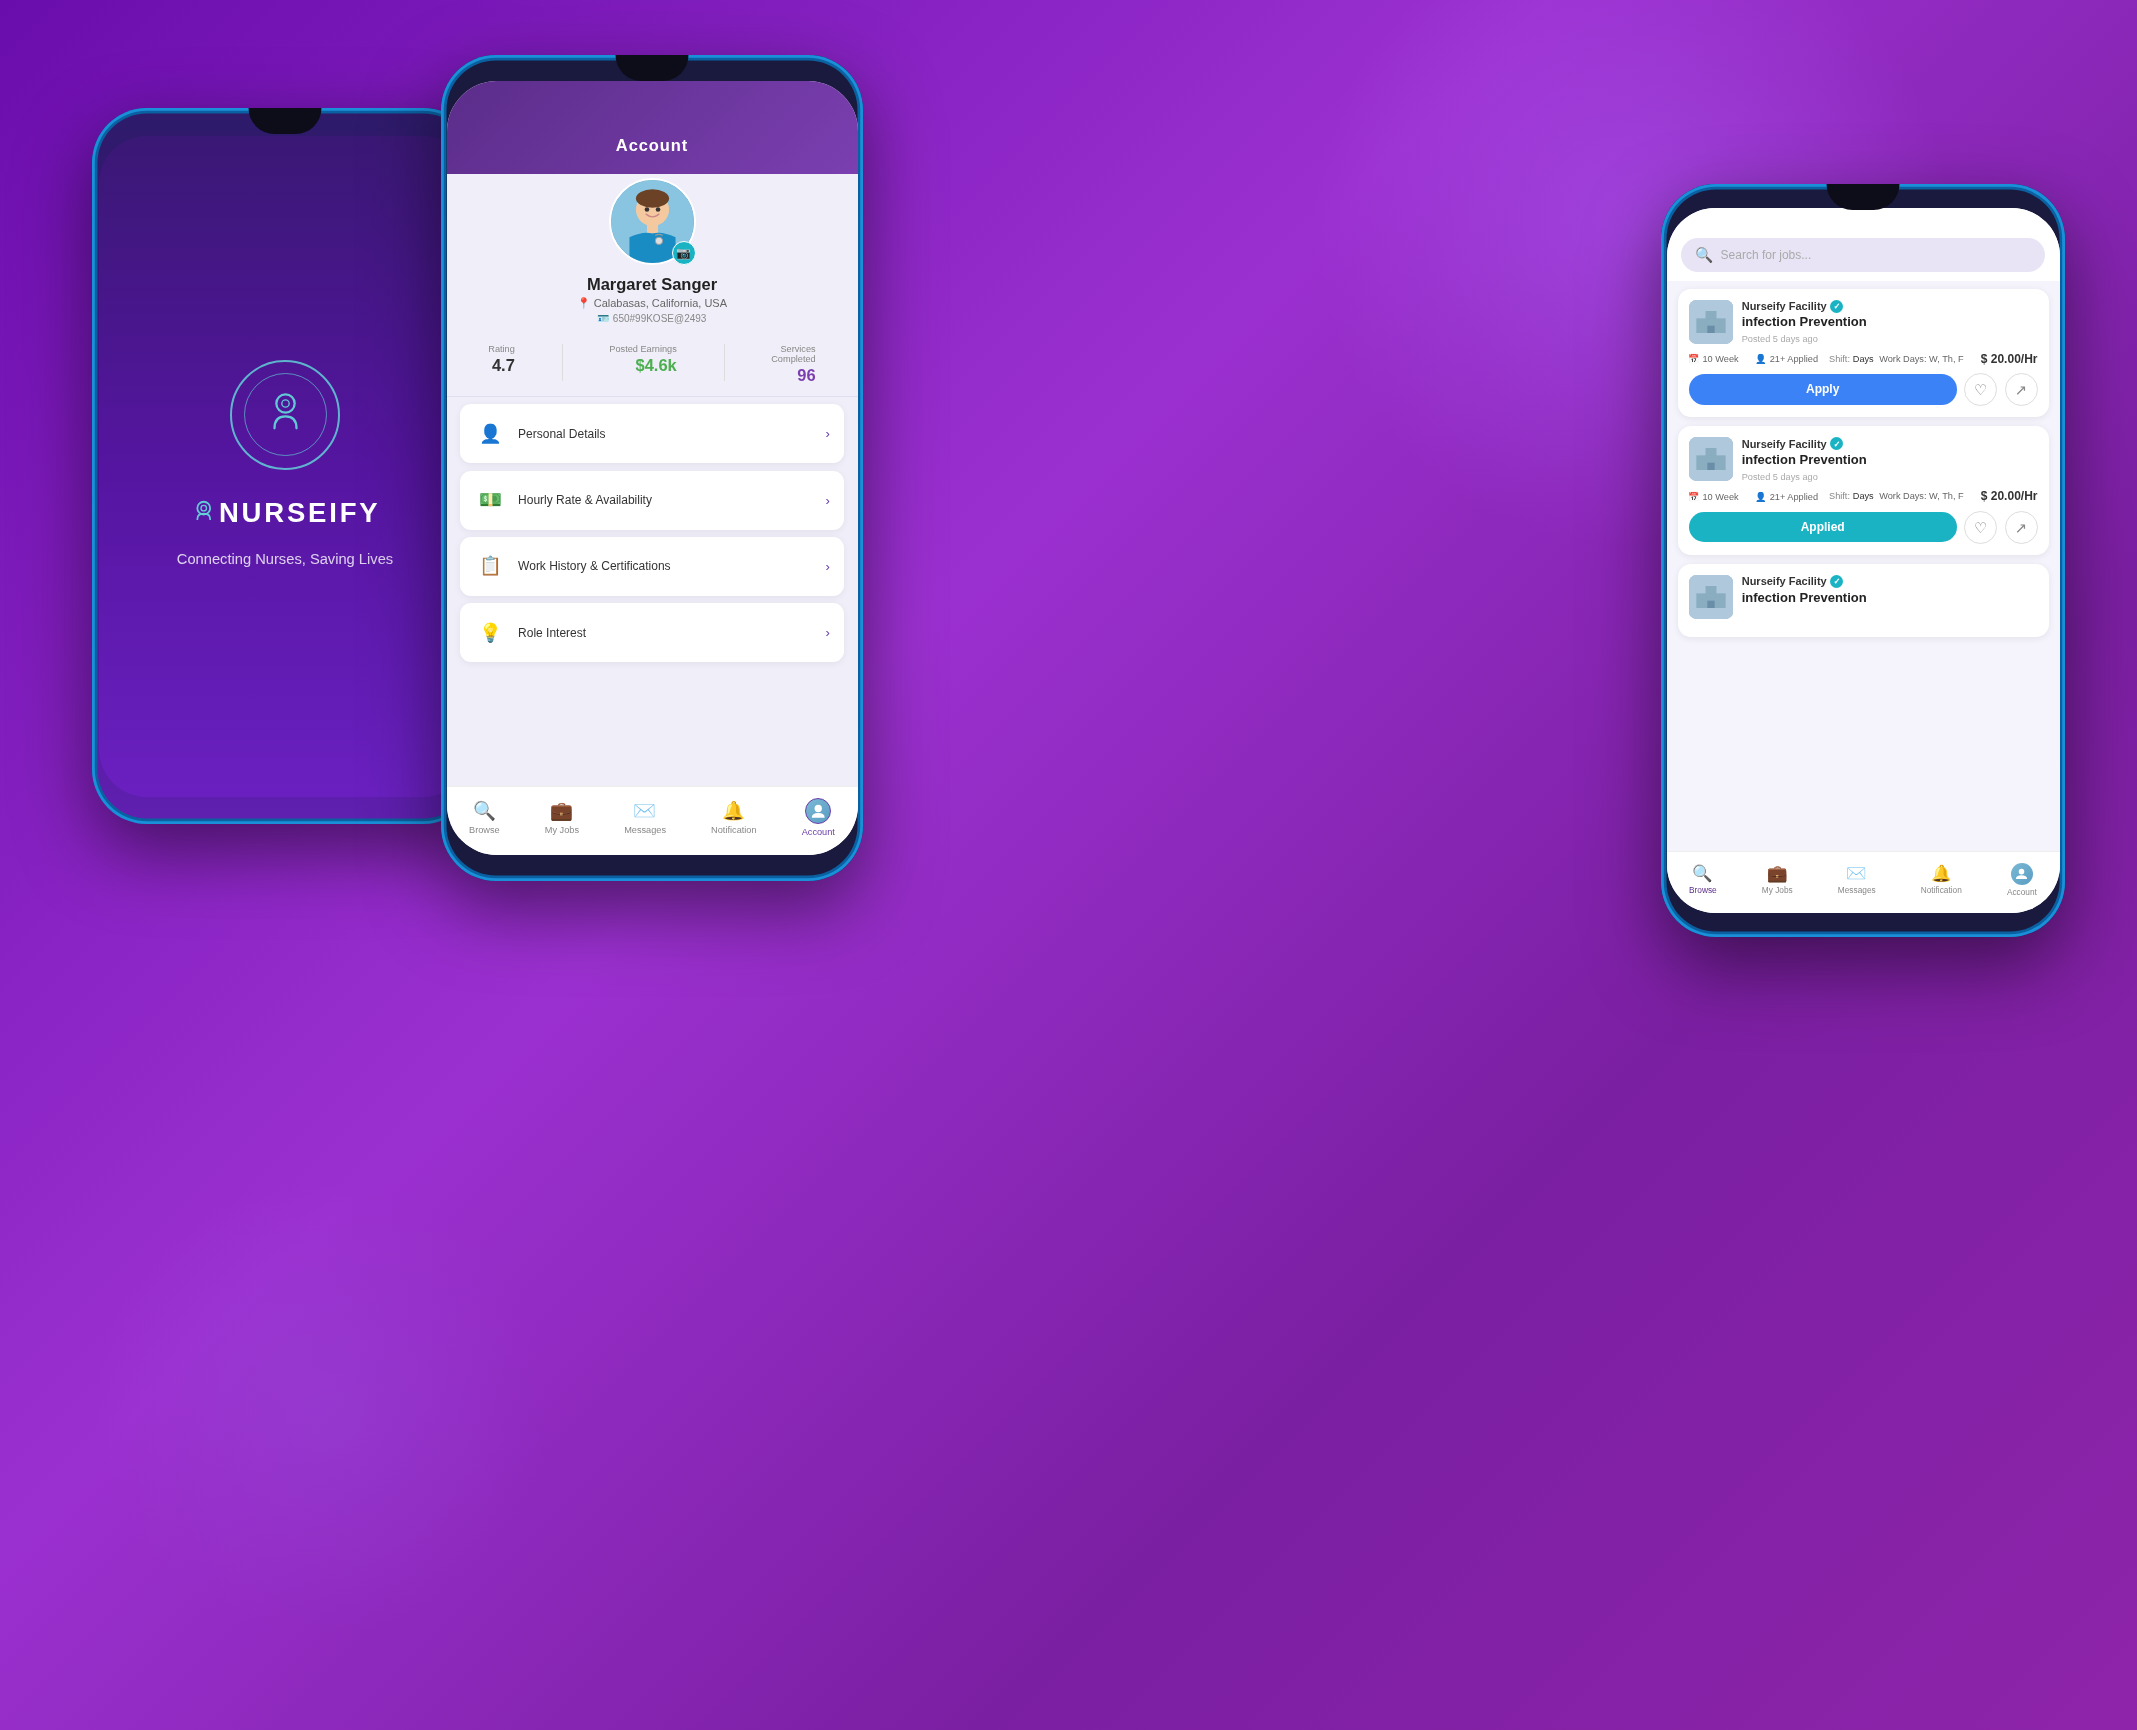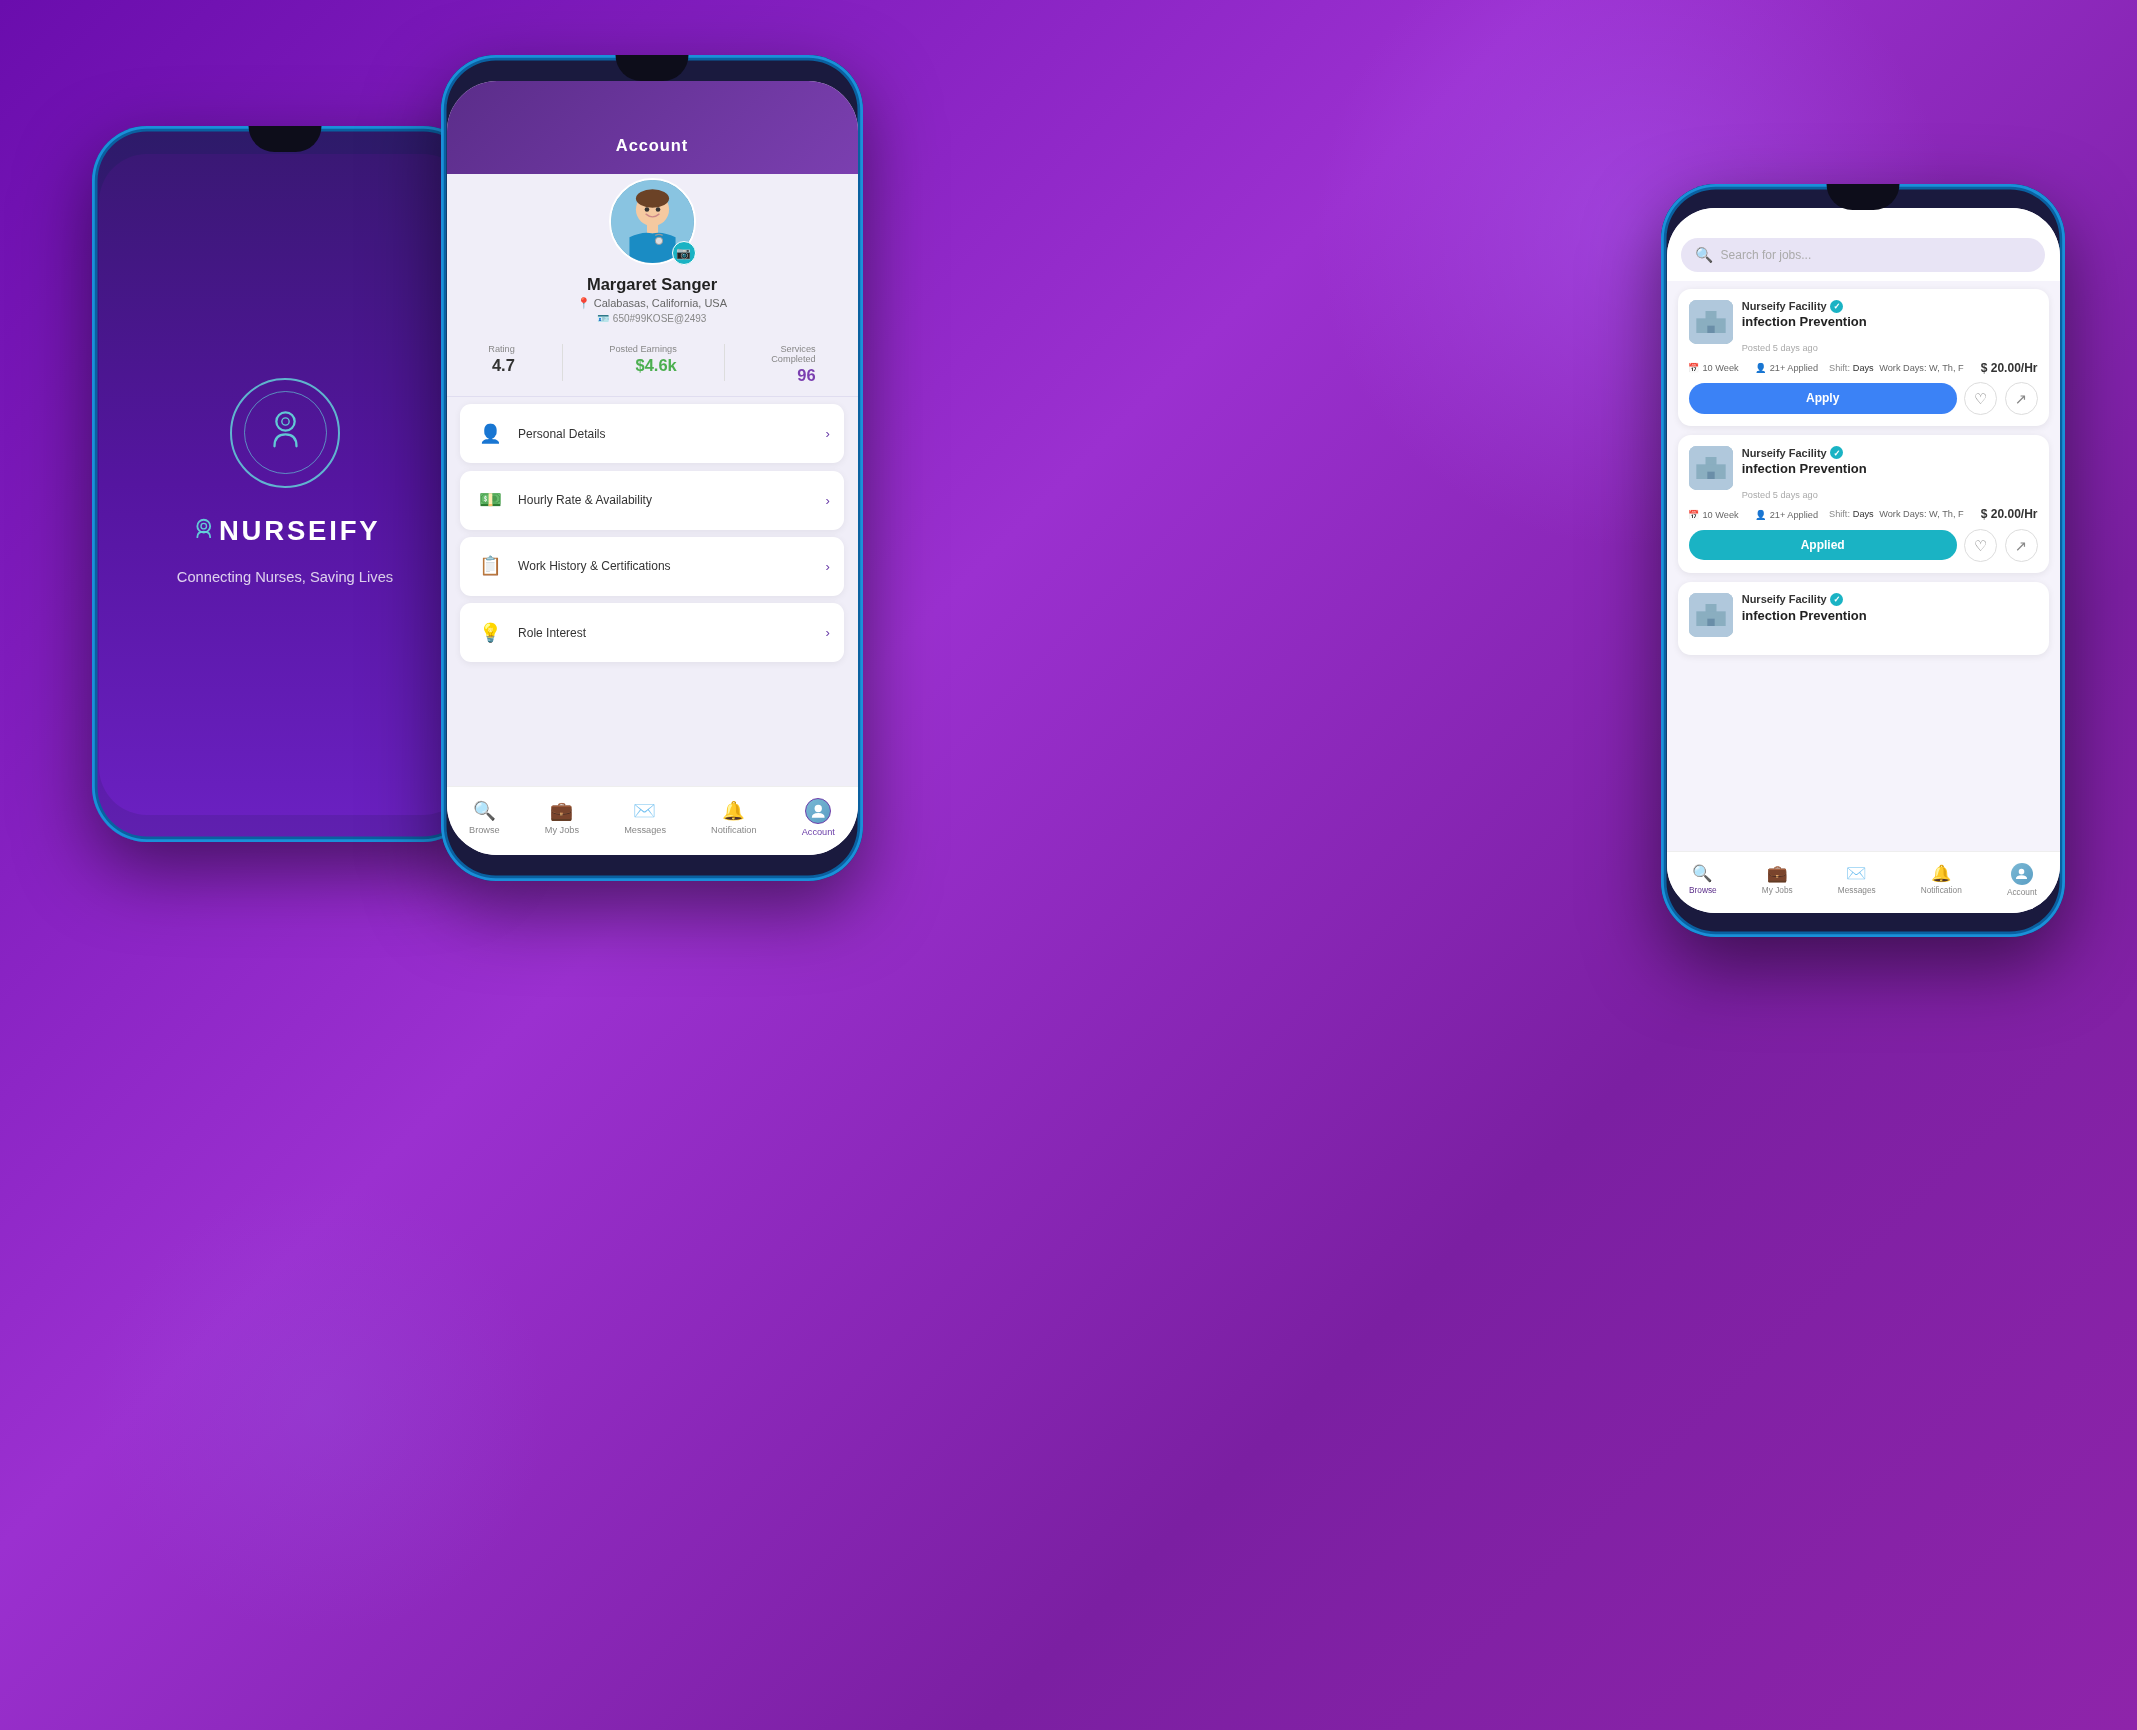--- a/index.html
+++ b/index.html
@@ -57,21 +57,21 @@
       width: 73px;
       height: 26px;
       background: #0d0d1a;
       border-radius: 0 0 27.5px 27.5px;
       z-index: 20;
     }
 
     
     .phone-splash {
       left: 92px;
-      top: 126px;
+      top: 108px;
       width: 386px;
       height: 716px;
       background: linear-gradient(180deg, #2d1b69 0%, #4a1090 50%, #6020b0 100%);
     }
 
     .phone-splash .screen {
       position: absolute;
       top: 27.5px;
       left: 7.3px;
       right: 7.3px;
@@ -441,21 +441,21 @@
     .job-title {
       font-size: 13px;
       font-weight: bold;
       color: #222;
       margin-top: 1.8px;
     }
 
     .posted-time {
       font-size: 9.2px;
       color: #aaa;
-      margin-top: 14px;
+      margin-top: 5px;
     }
 
     .job-details {
       display: flex;
       flex-wrap: wrap;
       gap: 5.5px;
       font-size: 9.2px;
       color: #666;
       margin-bottom: 7.3px;
       align-items: center;

